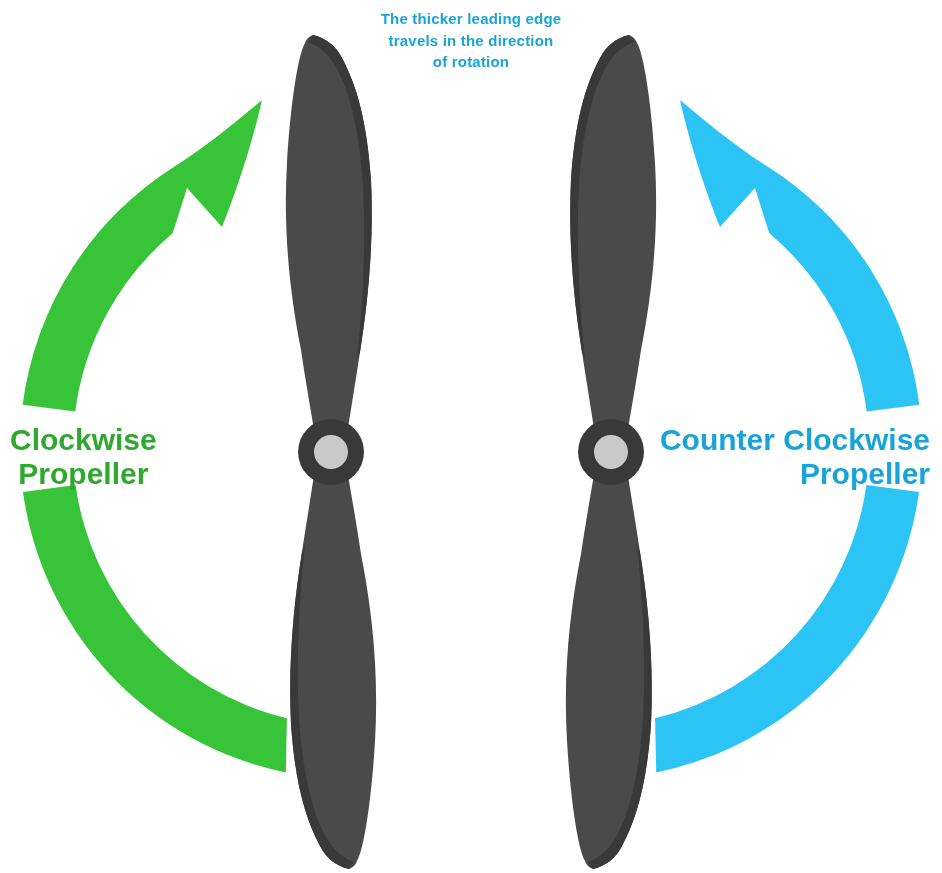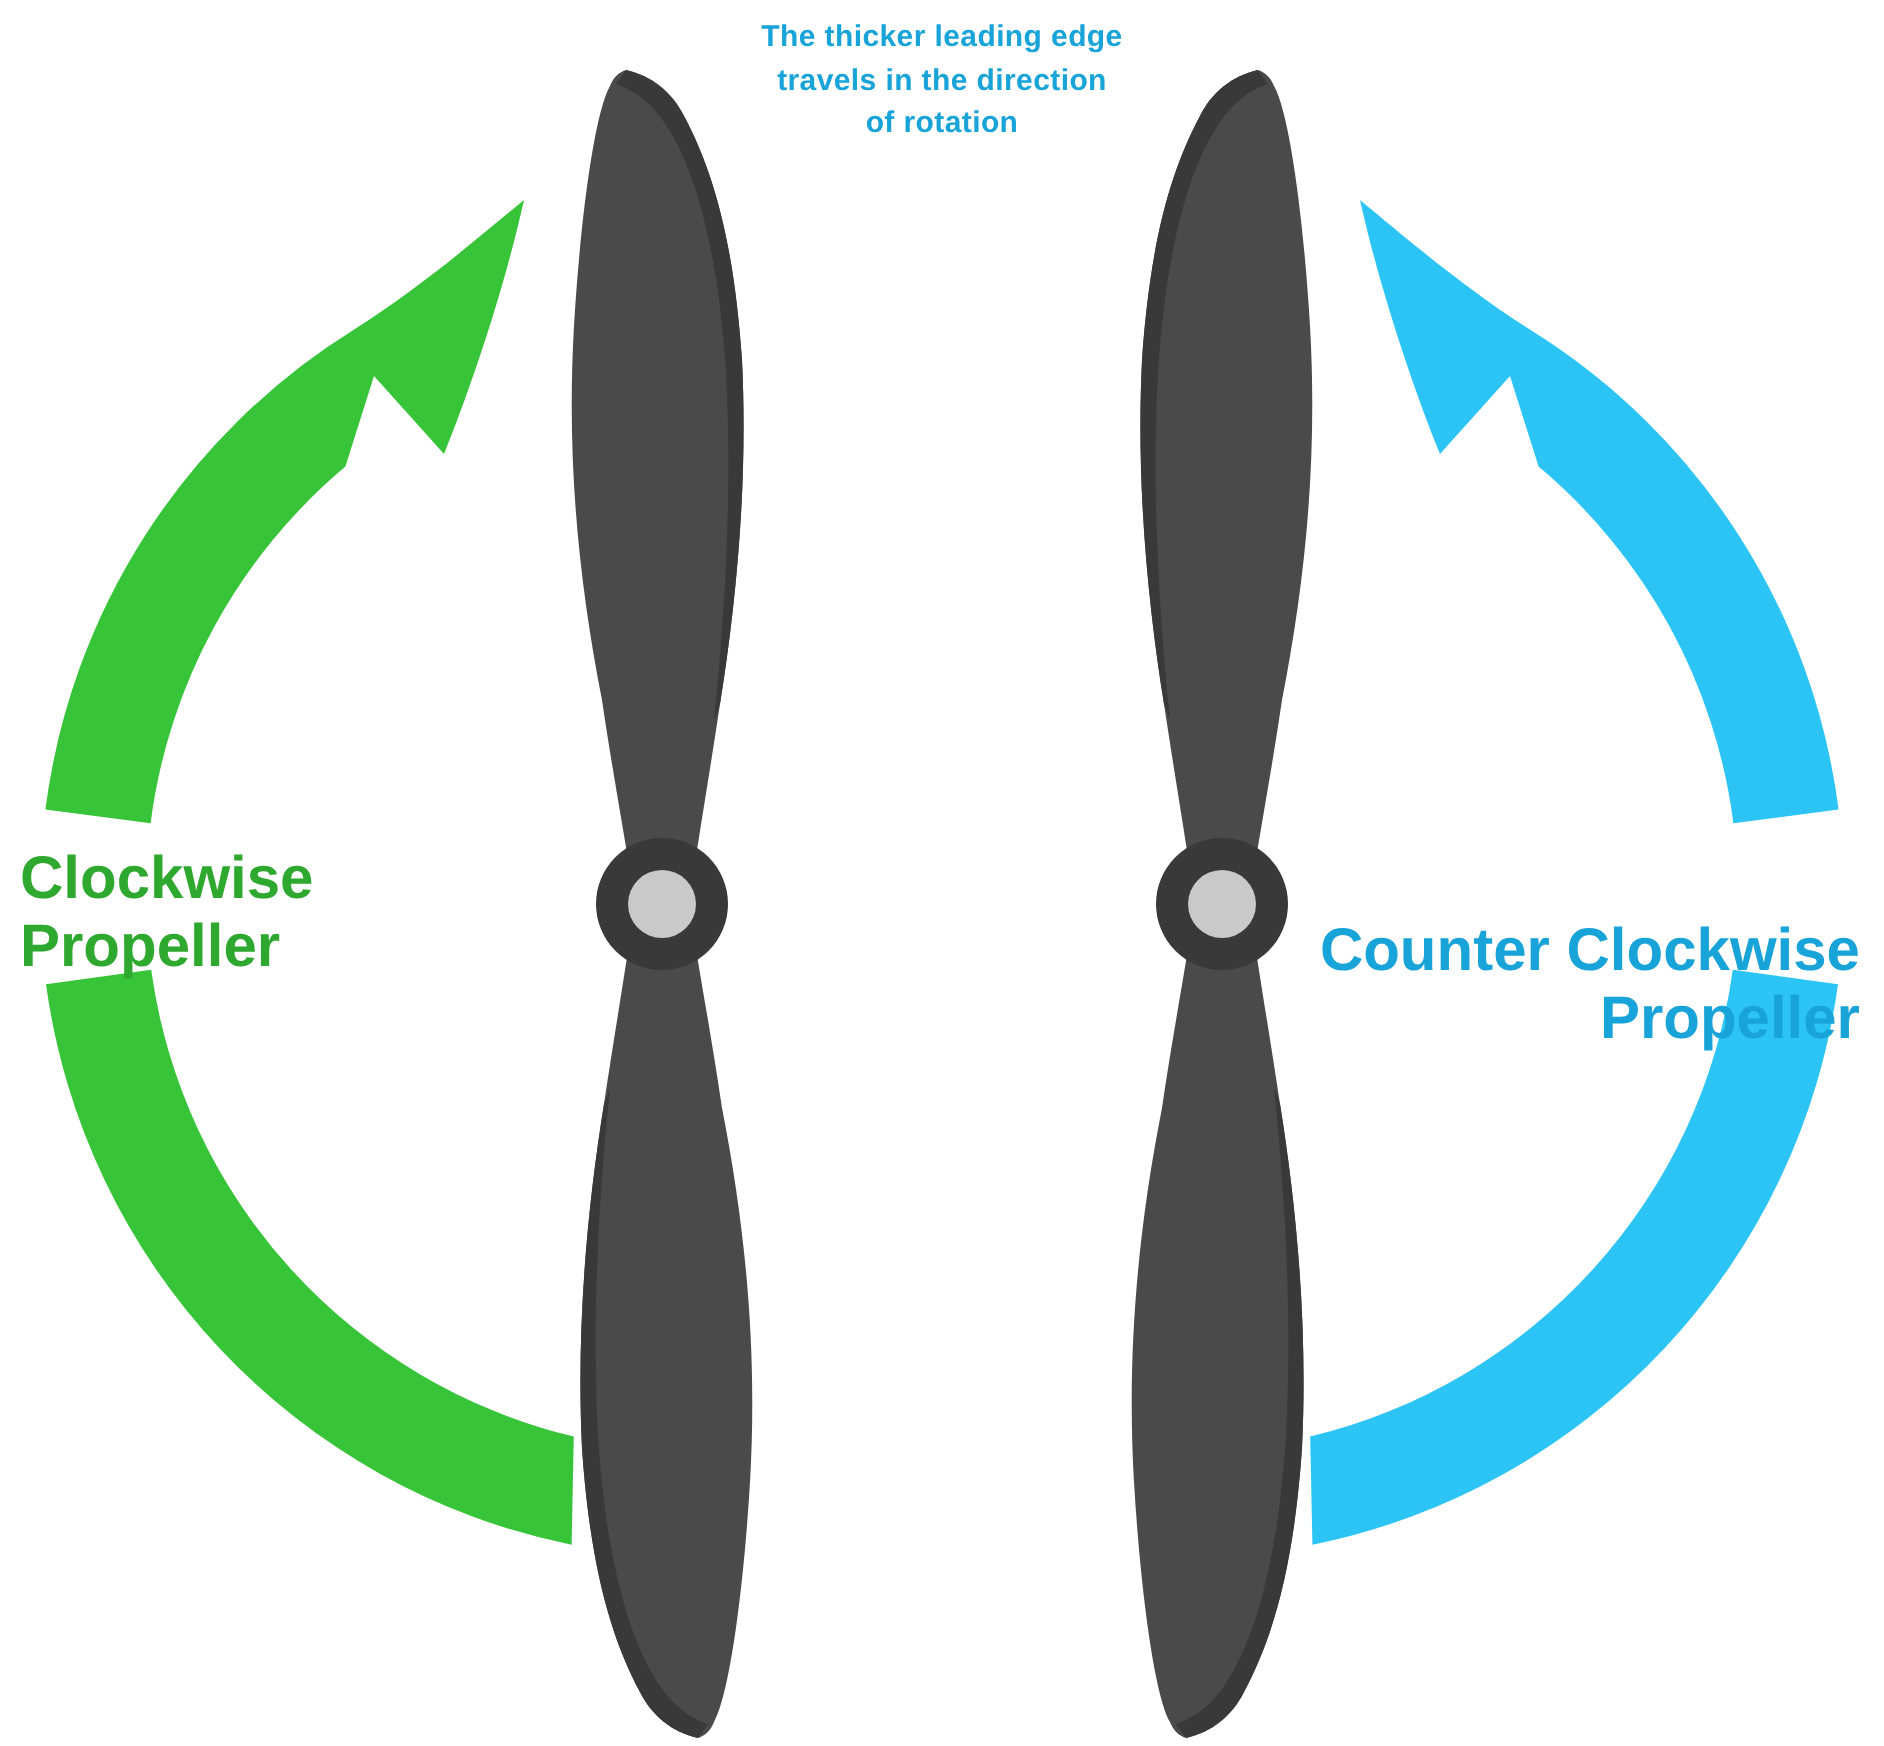--- a/index.html
+++ b/index.html
@@ -24,22 +24,22 @@
     color: #18A4D8;
     white-space: pre-line;
   }
   .side-label {
     position: absolute;
     font-size: 30px;
     font-weight: bold;
     line-height: 34px;
     white-space: pre-line;
   }
-  .side-label.left  { left: 10px;  top: 423px; text-align: left;  color: #2FA82F; }
-  .side-label.right { right: 12px; top: 423px; text-align: right; color: #18A4D8; margin-top: 36px; }
+  .side-label.left  { left: 10px;  top: 423px; text-align: center;  color: #2FA82F; }
+  .side-label.right { right: 12px; top: 423px; text-align: right; color: #18A4D8; }
 </style>
 </head>
 <body>
 
 <div id="stage">
 
   <svg width="942" height="873" viewBox="0 0 942 873">
     <defs>
 
       <g id="arrow-shape">

